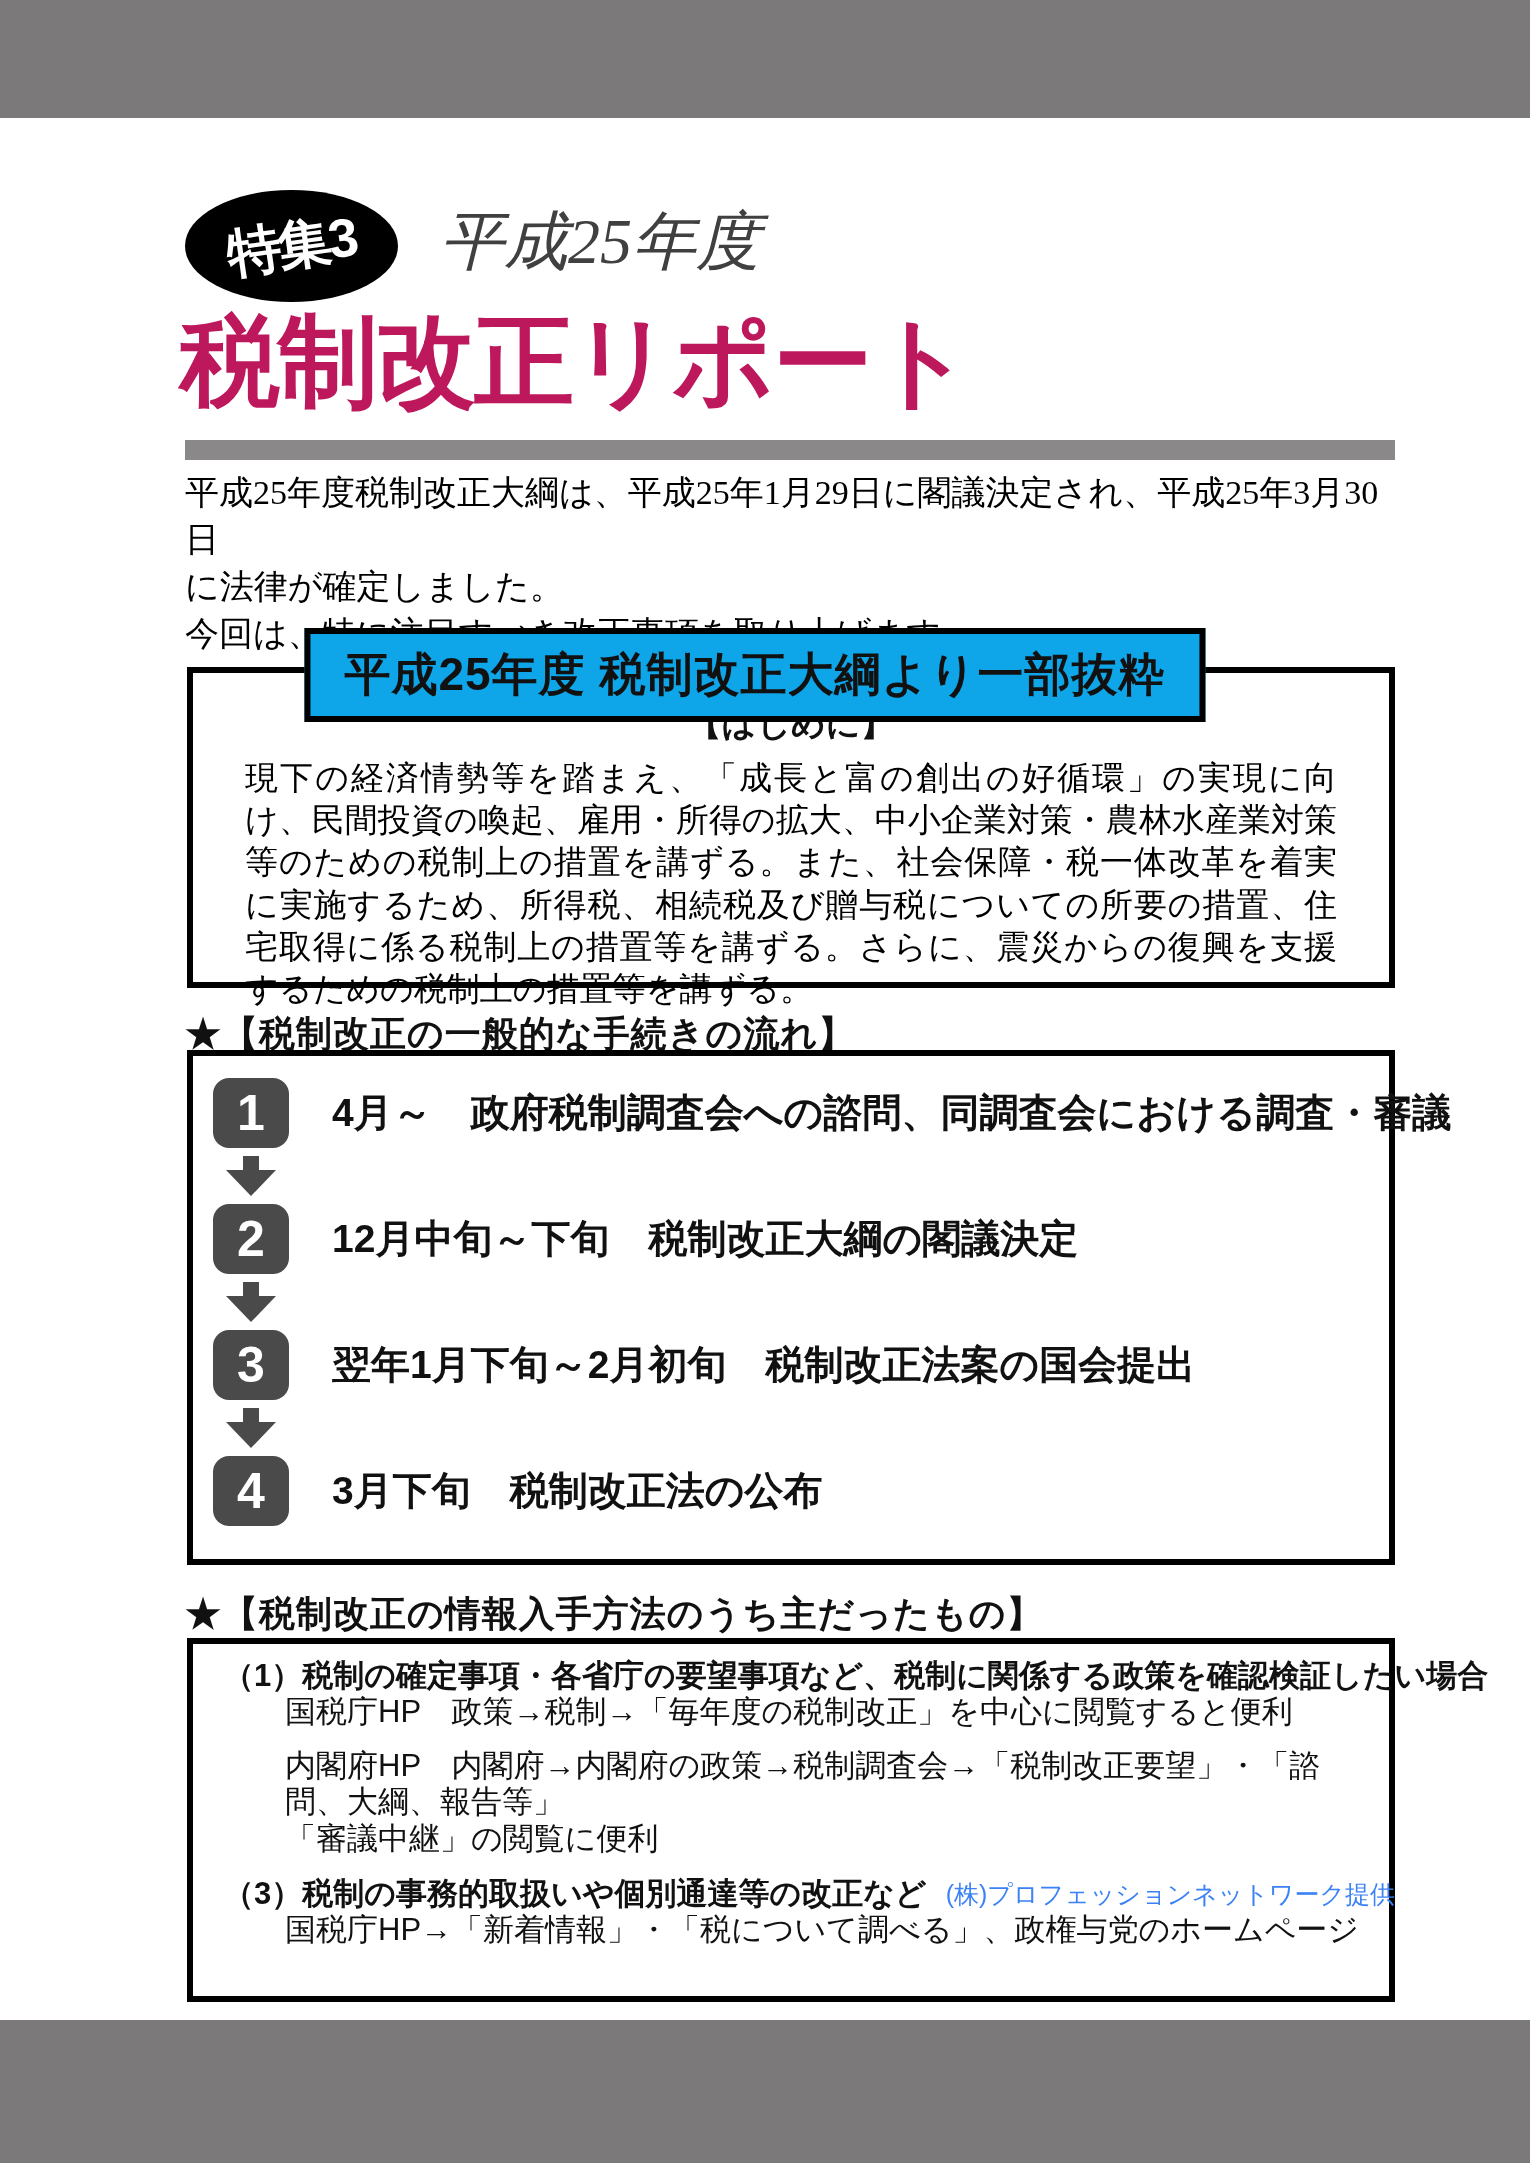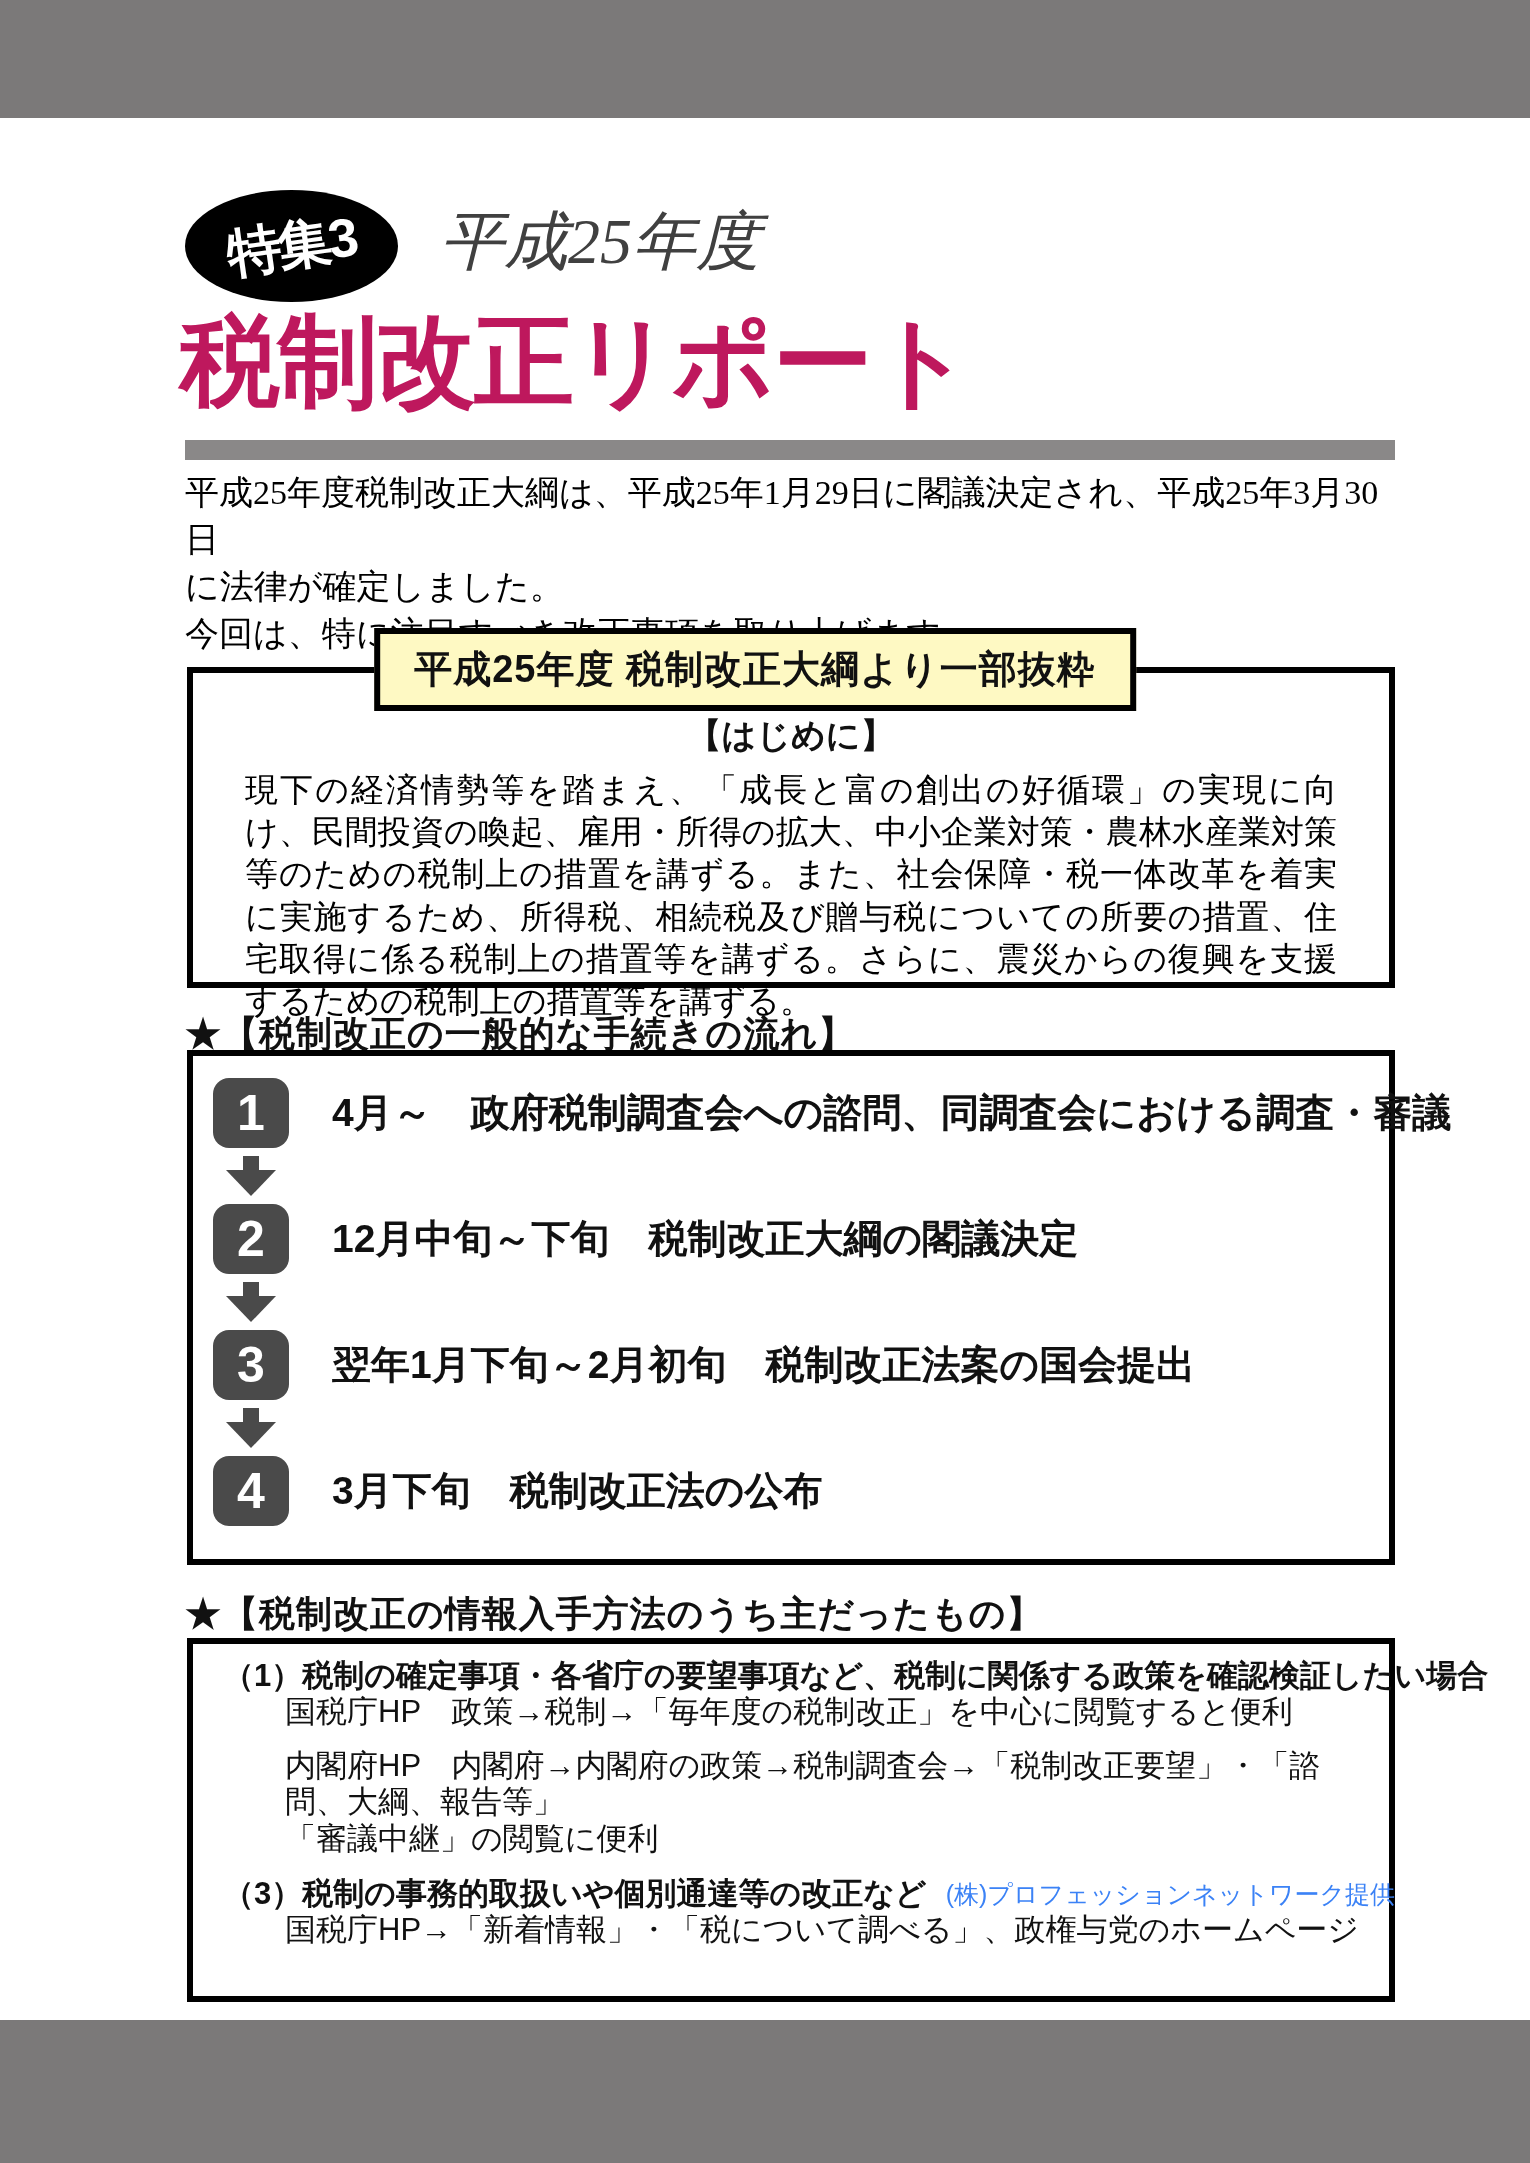--- a/index.html
+++ b/index.html
@@ -45,26 +45,26 @@
     white-space:pre-line;color:#000;
   }
 
   
   .excerpt-box{
     position:absolute;left:187px;top:667px;width:1208px;height:321px;
     border:6px solid #000000;box-sizing:border-box;background:#ffffff;
   }
   .excerpt-title{
     position:absolute;left:calc(50% - 36px);top:-45px;transform:translateX(-50%);
-    background:#fef9c3;border:6px solid #000000;
+    background:#0ea5e9;border:6px solid #000000;
     padding:10px 34px;white-space:nowrap;
-    font-size:38px;font-weight:bold;letter-spacing:1px;
+    font-size:46px;font-weight:bold;letter-spacing:1px;
   }
   .excerpt-heading{
-    margin-top:40px;text-align:center;
+    margin-top:28px;text-align:center;
     font-family:"Liberation Serif", serif;font-weight:bold;font-size:34px;
   }
   .excerpt-body{
     margin:10px 52px 0 52px;
     font-family:"Liberation Serif", serif;font-size:33px;line-height:1.28;
     text-align:justify;color:#000;
   }
 
   
   .section-heading{

